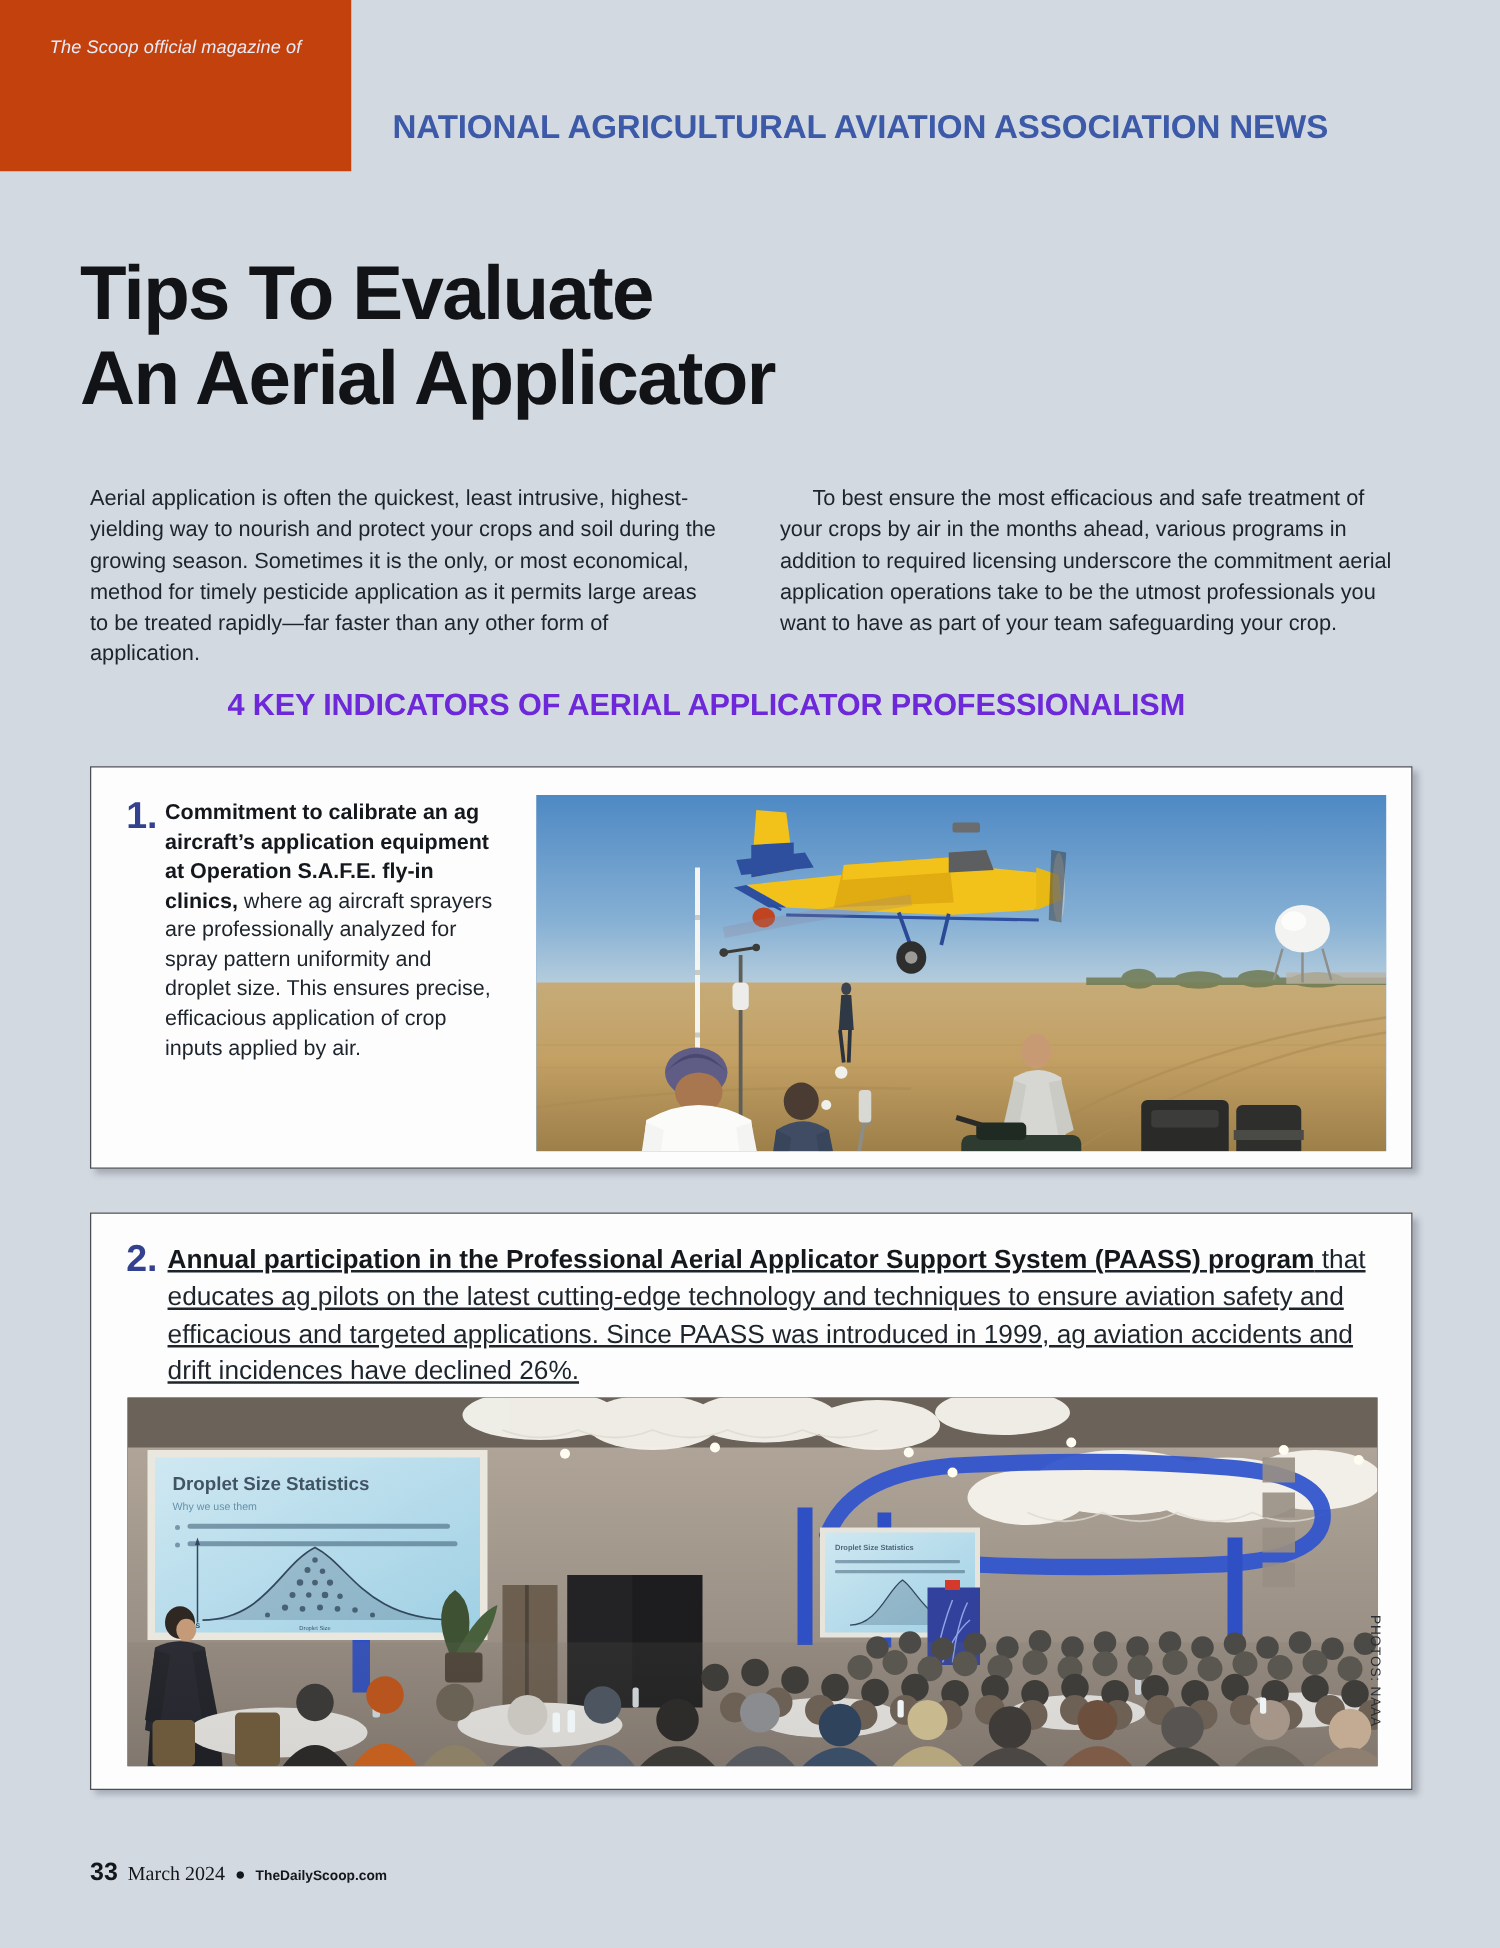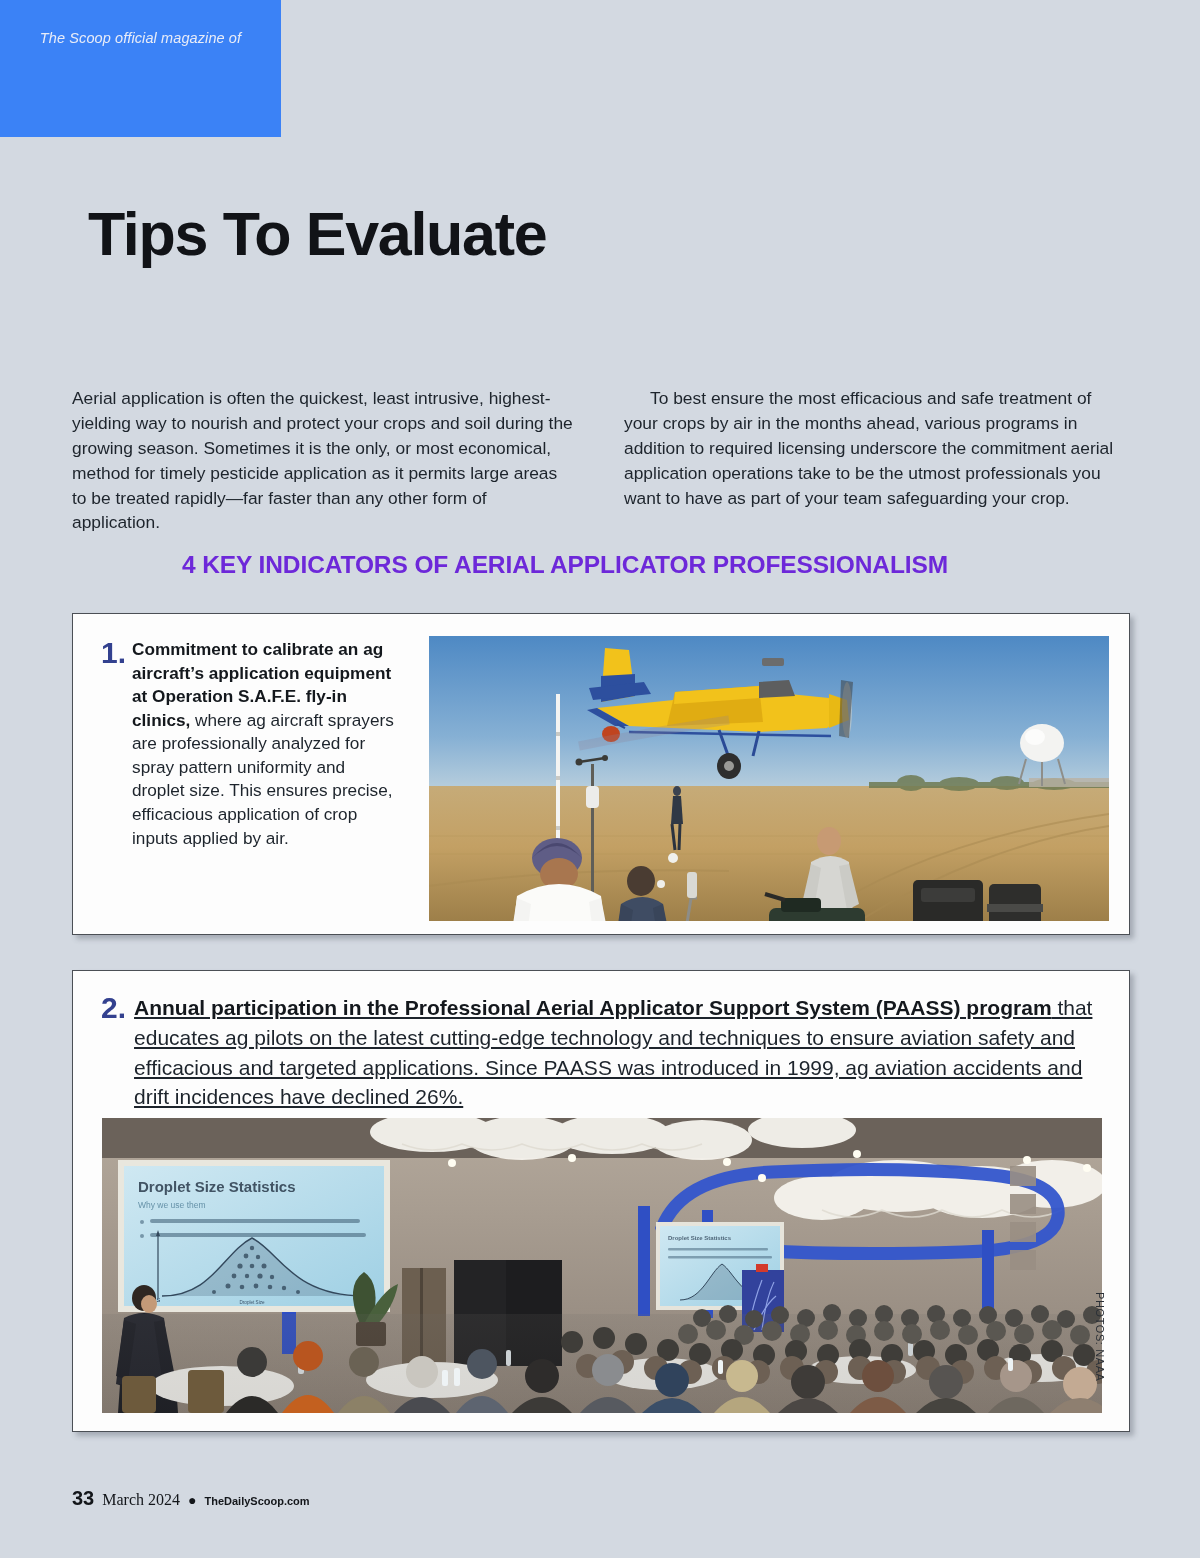--- a/index.html
+++ b/index.html
@@ -16,21 +16,21 @@
   
   .masthead {
     position: relative;
     height: 175px;
   }
   .logo-block {
     position: absolute;
     left: 0; top: 0;
     width: 281px;
     height: 137px;
-    background: #3b82f6;
+    background: #c2410c;
   }
   .logo-kicker {
     position: absolute;
     top: 30px;
     left: 0; right: 0;
     text-align: center;
     color: #e8ecf8;
     font-size: 14.5px;
     font-style: italic;
     font-family: "Liberation Sans", sans-serif;
@@ -62,21 +62,21 @@
     margin-top: 7px;
     font-size: 17px;
     color: #222a33;
     font-weight: normal;
     white-space: nowrap;
   }
 
   
   .headline {
     position: absolute;
-    left: 88px;
+    left: 64px;
     top: 200px;
     width: 900px;
     font-size: 61px;
     line-height: 1.12;
     font-weight: bold;
     color: #111317;
     letter-spacing: -1.3px;
   }
   .headline .l2 { display: block; }
 
@@ -201,25 +201,27 @@
 <body>
 
 <div class="masthead">
 
   <div class="logo-block">
     <div class="logo-kicker">The Scoop official magazine of</div>
 
   </div>
 
   <div class="masthead-titles">
+    <div class="mast-title">NATIONAL AGRICULTURAL AVIATION ASSOCIATION NEWS</div>
   </div>
 </div>
 
 <h1 class="headline">
   <span class="l1">Tips To Evaluate</span>
+  <span class="l2">An Aerial Applicator</span>
 </h1>
 
 <div class="intro">
   <p>Aerial application is often the quickest, least intrusive, highest-yielding way to nourish and protect your crops and soil during the growing season. Sometimes it is the only, or most economical, method for timely pesticide application as it permits large areas to be treated rapidly—far faster than any other form of application.</p>
   <p class="indent">To best ensure the most efficacious and safe treatment of your crops by air in the months ahead, various programs in addition to required licensing underscore the commitment aerial application operations take to be the utmost professionals you want to have as part of your team safeguarding your crop.</p>
 </div>
 
 <div class="section-heading">4 KEY INDICATORS OF AERIAL APPLICATOR PROFESSIONALISM</div>
 
 <div class="card" id="card-1">

